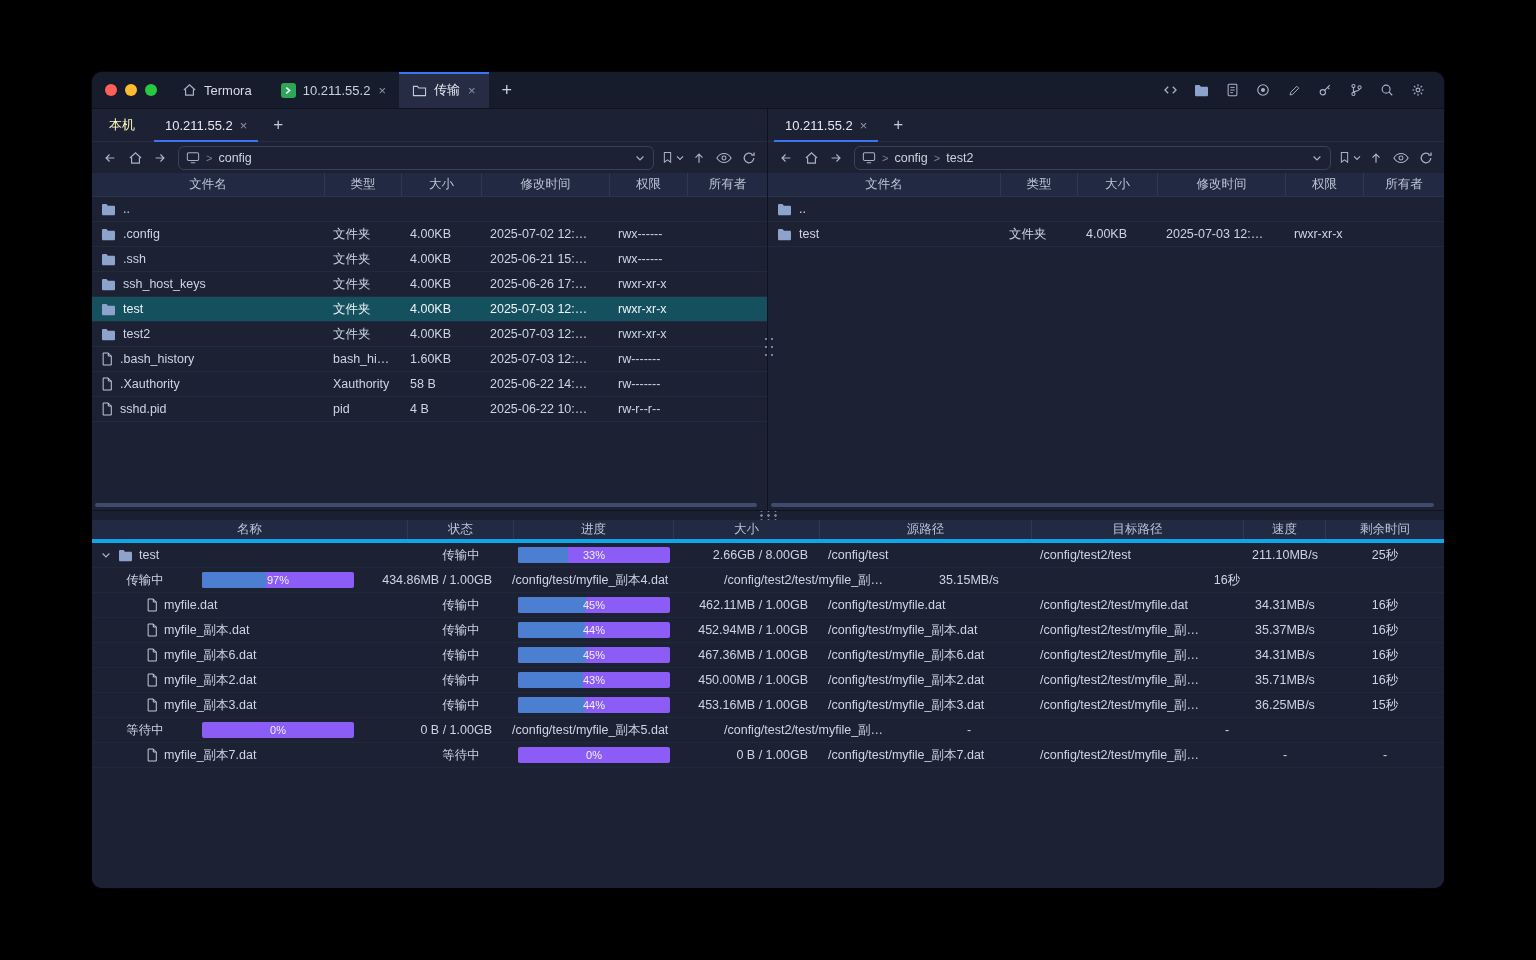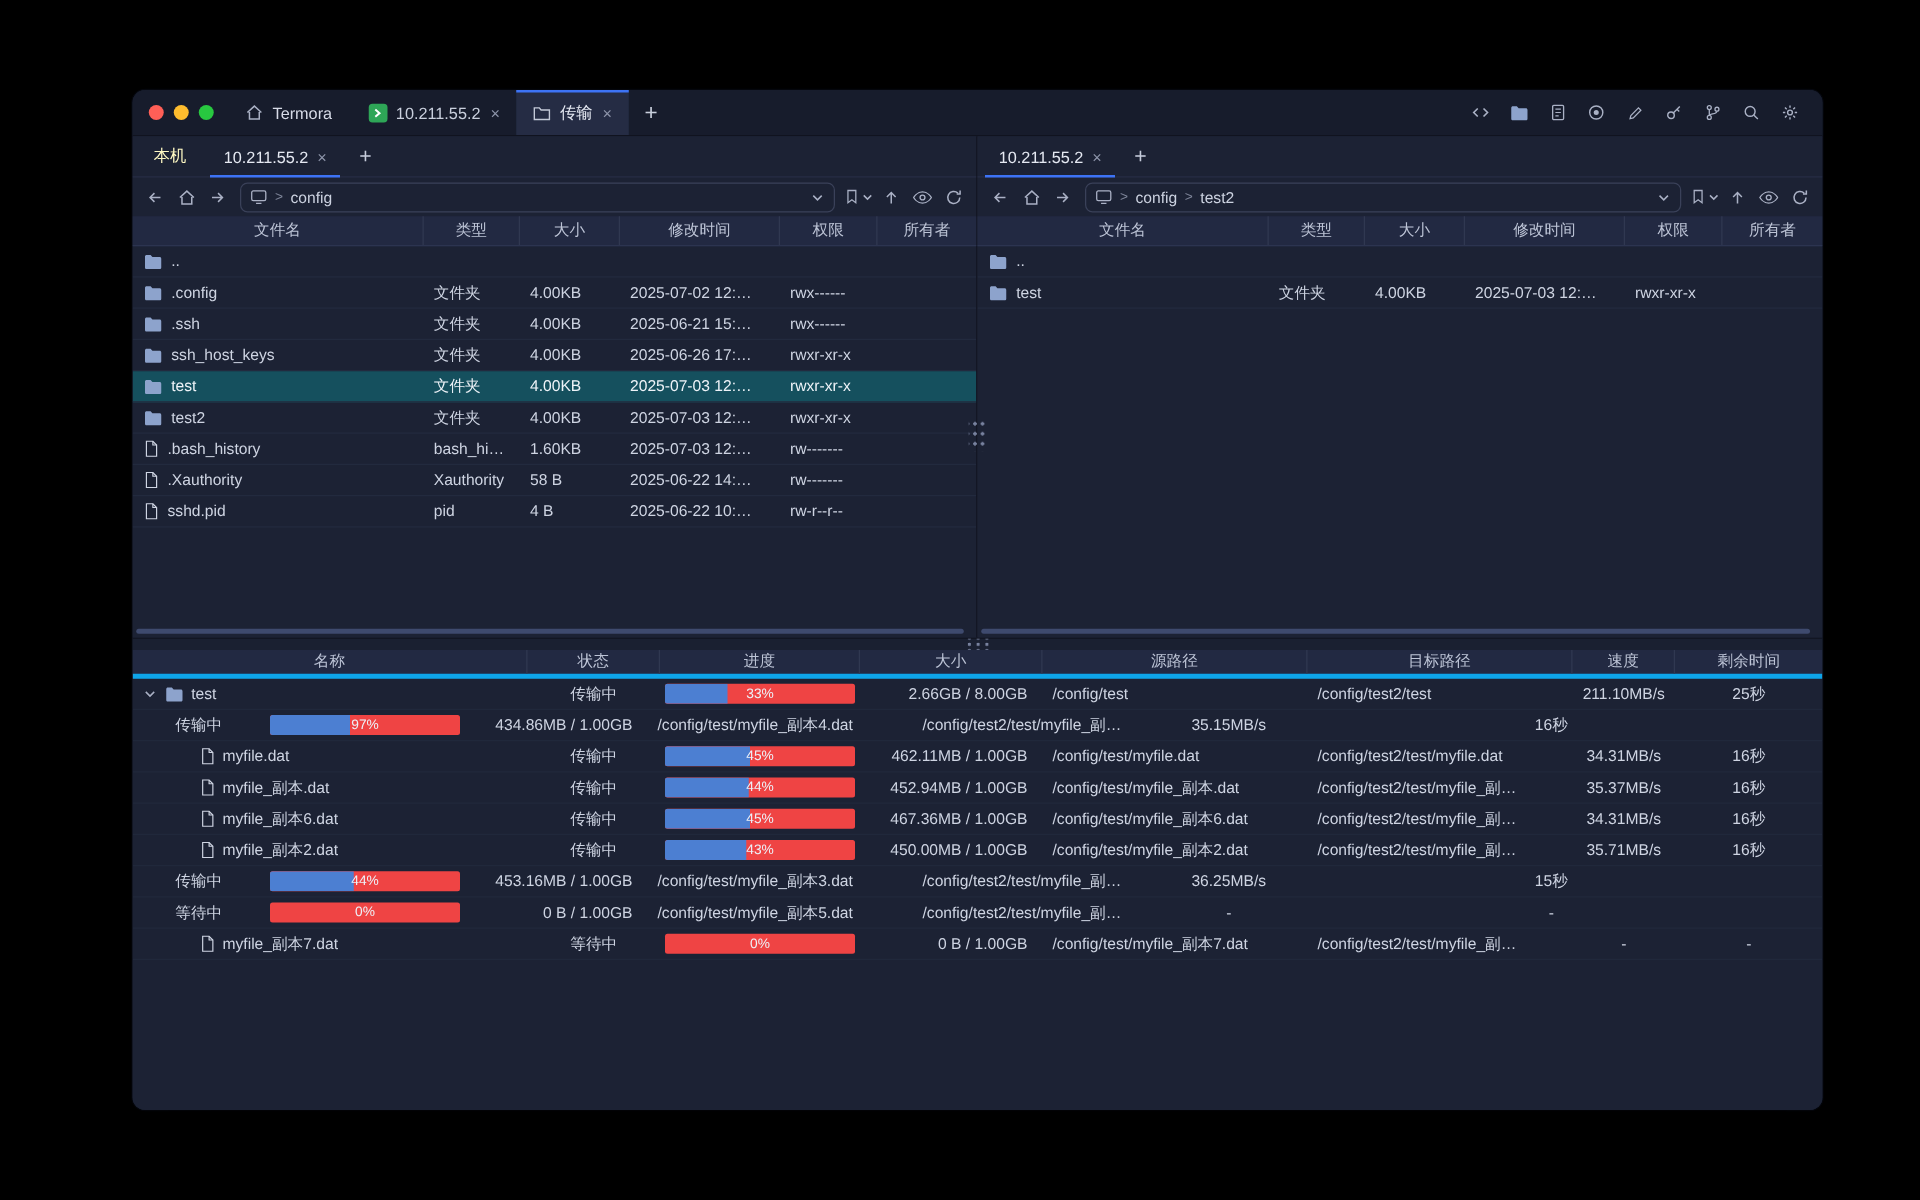--- a/index.html
+++ b/index.html
@@ -1,19 +1,19 @@
 <!DOCTYPE html>
 <html><head>
 <meta charset="utf-8">
 <style>
   *{margin:0;padding:0;box-sizing:border-box;}
   html,body{width:1536px;height:960px;}
   body{background:#000;font-family:"Liberation Sans","DejaVu Sans",sans-serif;overflow:hidden;position:relative;}
 
-  .window{position:absolute;left:106px;top:72px;width:1352px;height:816px;border-radius:10px;background:#1c2234;
+  .window{position:absolute;left:92px;top:72px;width:1352px;height:816px;border-radius:10px;background:#1c2234;
     box-shadow:0 30px 80px rgba(0,0,0,.85),0 0 0 1px #060810;display:flex;flex-direction:column;overflow:hidden;}
 
   
   .titlebar{height:37px;flex:0 0 37px;background:#171c2c;border-bottom:1px solid #10131f;display:flex;align-items:stretch;}
   .traffic{display:flex;align-items:center;gap:8px;padding:0 13px;}
   .dot{width:12px;height:12px;border-radius:50%;}
   .dot.r{background:#ff5f57}.dot.y{background:#febc2e}.dot.g{background:#28c840}
   .app-chip{display:flex;align-items:center;gap:7px;padding:0 16px 0 12px;color:#d7dbe7;font-size:13px;}
   #tb-tabs{display:flex;align-items:stretch;}
   .tb-tab{display:flex;align-items:center;gap:7px;padding:0 13px;font-size:13px;color:#c9cfdd;position:relative;cursor:default;}
@@ -65,21 +65,21 @@
   .thead{height:23px;flex:0 0 23px;display:flex;background:#222942;border-bottom:4px solid #0ea5e9;}
   .tbody{flex:1;overflow:hidden;}
   .trow{height:25px;display:flex;border-bottom:1px solid #20283b;font-size:12.5px;color:#ced4e2;}
   .tc{display:flex;align-items:center;overflow:hidden;white-space:nowrap;padding:0 8px;}
   .tc.ctr{justify-content:center;}
   .tc.rt{justify-content:flex-end;padding-right:12px;}
   .tcol0{width:316px}.tcol1{width:106px}.tcol2{width:160px;padding:0 2px}.tcol3{width:146px}
   .tcol4{width:212px}.tcol5{width:212px}.tcol6{width:82px}.tcol7{flex:1}
   .tname{gap:6px;padding-left:8px;}
   .tindent{width:40px;flex:0 0 40px;}
-  .pbar{position:relative;flex:1;height:16px;border-radius:2px;background:#ef4444;overflow:hidden;margin:0 2px;}
+  .pbar{position:relative;flex:1;height:16px;border-radius:2px;background:#8b5cf6;overflow:hidden;margin:0 2px;}
   .pfill{position:absolute;left:0;top:0;bottom:0;background:#4c7fd2;}
   .plabel{position:absolute;inset:0;text-align:center;font-size:11px;line-height:16px;color:#edf1f8;}
   .i{display:inline-flex;align-items:center;justify-content:center;flex:0 0 auto;}
 </style>
 </head>
 <body>
 
 <div class="window">
   <header class="titlebar">
     <div class="traffic">
@@ -704,20 +704,30 @@
               <span class="plabel">43%</span>
             </div>
           </div>
           <div class="tc tcol3 rt">450.00MB / 1.00GB</div>
           <div class="tc tcol4">/config/test/myfile_副本2.dat</div>
           <div class="tc tcol5">/config/test2/test/myfile_副…</div>
           <div class="tc tcol6 ctr">35.71MB/s</div>
           <div class="tc tcol7 ctr">16秒</div>
         </div>
         <div class="trow">
+          <div class="tc tcol0 tname">
+            <span class="tindent"></span>
+            <span class="i">
+              <svg width="12" height="14" viewBox="0 0 14 16">
+                <path d="M2.5 1h6L12 4.5V15H2.5z" fill="none" stroke="#cfd5e3" stroke-width="1.1"></path>
+                <path d="M8.5 1v3.5H12" fill="none" stroke="#cfd5e3" stroke-width="1.1"></path>
+              </svg>
+            </span>
+            <span>myfile_副本3.dat</span>
+          </div>
           <div class="tc tcol1 ctr">传输中</div>
           <div class="tc tcol2">
             <div class="pbar">
               <div class="pfill" style="width:44%"></div>
               <span class="plabel">44%</span>
             </div>
           </div>
           <div class="tc tcol3 rt">453.16MB / 1.00GB</div>
           <div class="tc tcol4">/config/test/myfile_副本3.dat</div>
           <div class="tc tcol5">/config/test2/test/myfile_副…</div>

